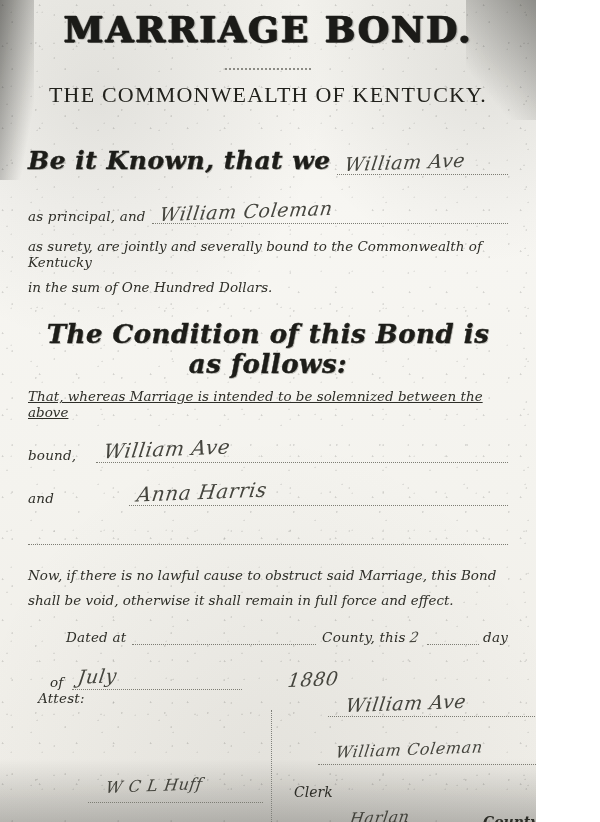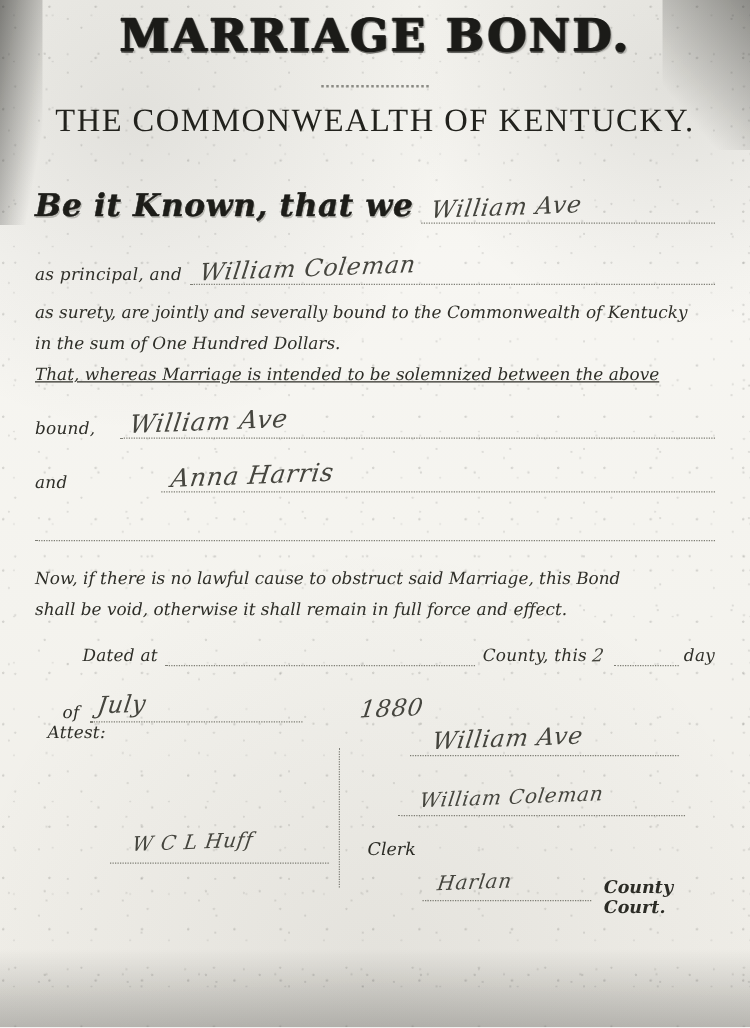--- a/index.html
+++ b/index.html
@@ -5,21 +5,21 @@
   html, body {
     margin: 0;
     padding: 0;
     background: #ffffff;
   }
   body {
     font-family: "Liberation Serif", serif;
   }
   .page {
     position: relative;
-    width: 600px;
+    width: 536px;
     height: 822px;
     overflow: hidden;
     background:
       radial-gradient(ellipse 70% 50% at 18% 12%, rgba(60,60,55,0.10), rgba(255,255,255,0) 60%),
       radial-gradient(ellipse 60% 40% at 90% 8%, rgba(60,60,55,0.10), rgba(255,255,255,0) 60%),
       radial-gradient(ellipse 80% 60% at 50% 95%, rgba(70,70,65,0.07), rgba(255,255,255,0) 70%),
       linear-gradient(180deg, #f0efea 0%, #f5f4f0 25%, #f2f1ec 60%, #eceae4 100%);
     color: #2b2b28;
     filter: contrast(1.02);
   }
@@ -85,21 +85,21 @@
   }
   .rule-dotted {
     width: 86px;
     margin: 18px auto 12px auto;
     border-top: 2px dotted #6b6b64;
     opacity: 0.75;
   }
   .subtitle {
     text-align: center;
     font-family: "Liberation Serif", serif;
-    font-size: 26px;
+    font-size: 22px;
     letter-spacing: 1.2px;
     color: #24241f;
   }
   .printed-script {
     font-size: 13.5px;
     font-style: italic;
     font-family: "DejaVu Serif", serif;
     color: #30302a;
     letter-spacing: 0.2px;
   }
@@ -273,20 +273,23 @@
     <div class="row" style="margin-top:22px;">
       <span class="printed-script lead">as principal, and</span>
       <span class="fill">
         <span class="hand">William Coleman</span>
       </span>
     </div>
 
     <div class="plain-line" style="margin-top:14px;">as surety, are jointly and severally bound to the Commonwealth of Kentucky</div>
     <div class="plain-line">in the sum of One Hundred Dollars.</div>
 
+    <div class="section-head">
+      <span class="ornate" style="font-size:26px;">The Condition of this Bond is as follows:</span>
+    </div>
 
     <div class="plain-line" style="text-decoration:underline;">That, whereas Marriage is intended to be solemnized between the above</div>
 
     <div class="row" style="margin-top:16px;">
       <span class="printed-script lead" style="width:62px;">bound,</span>
       <span class="fill">
         <span class="hand" style="font-size:20px;">William Ave</span>
       </span>
     </div>
 

